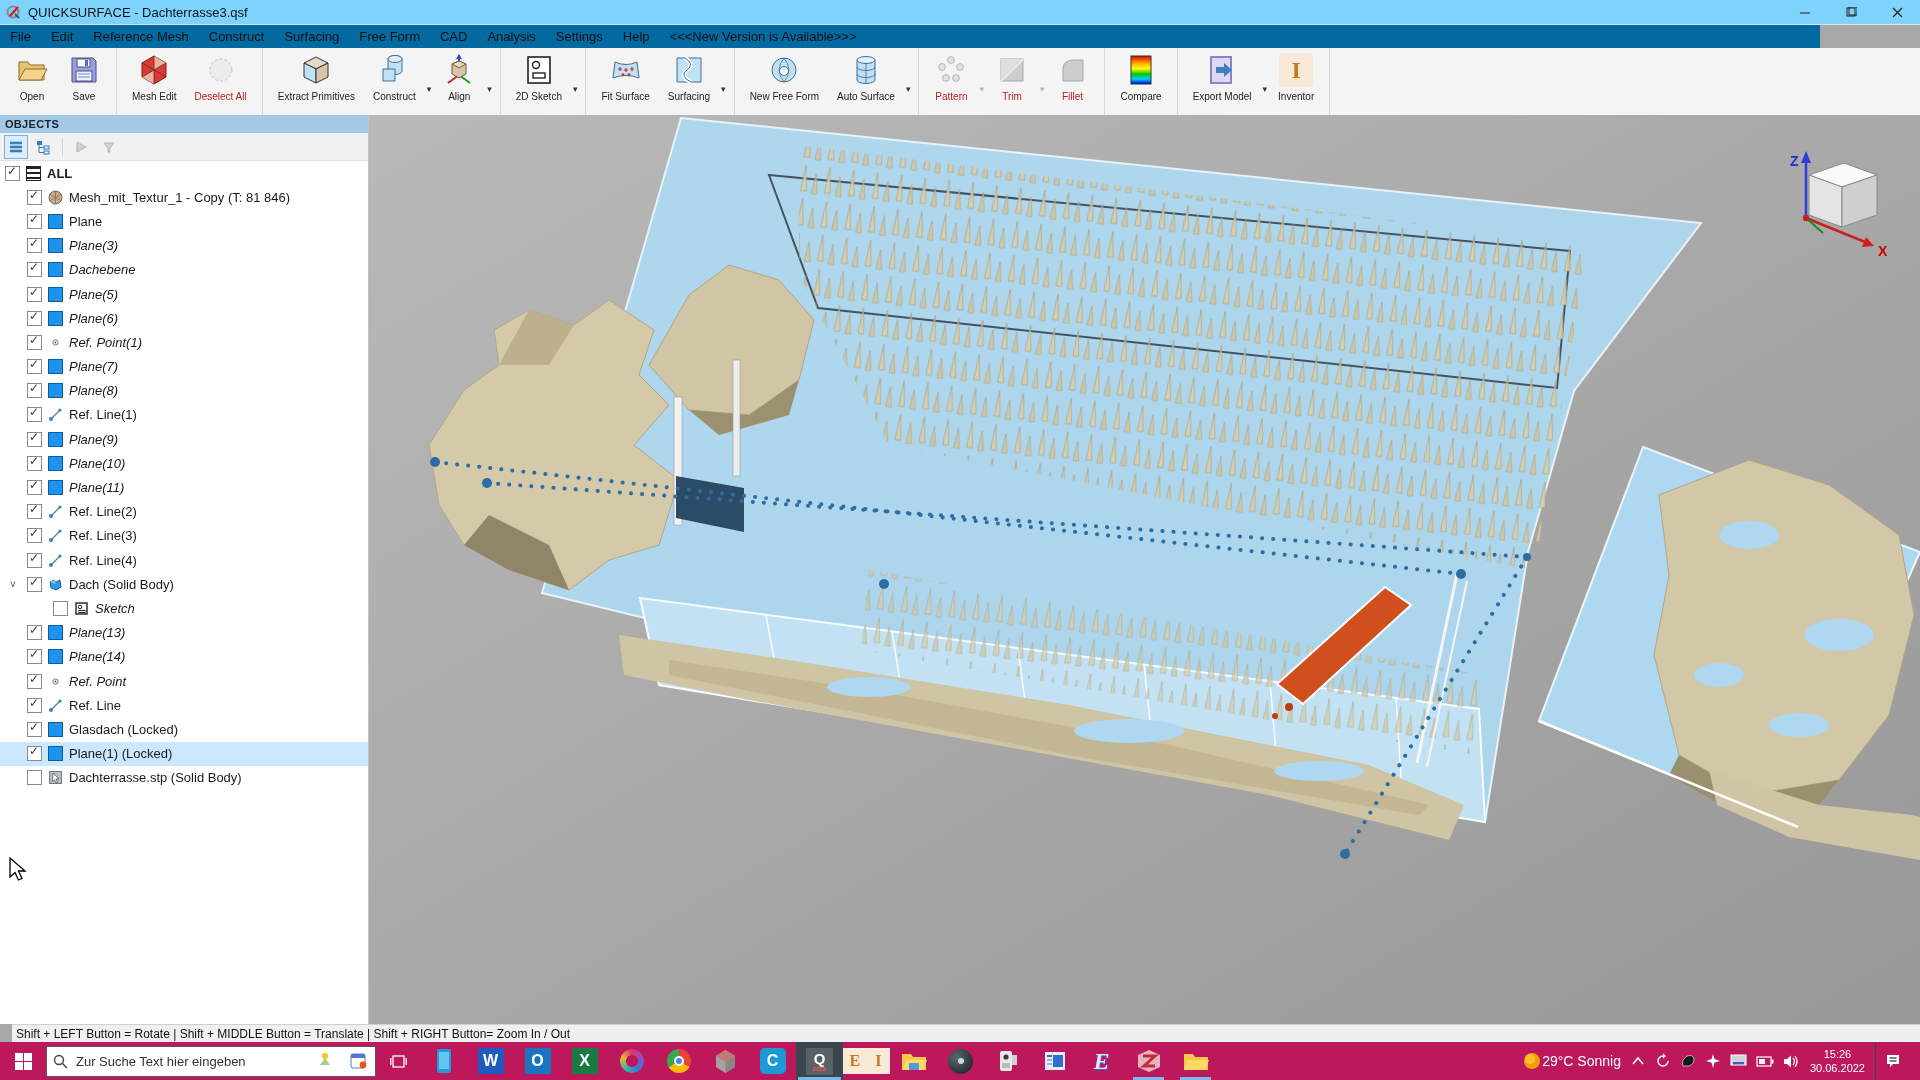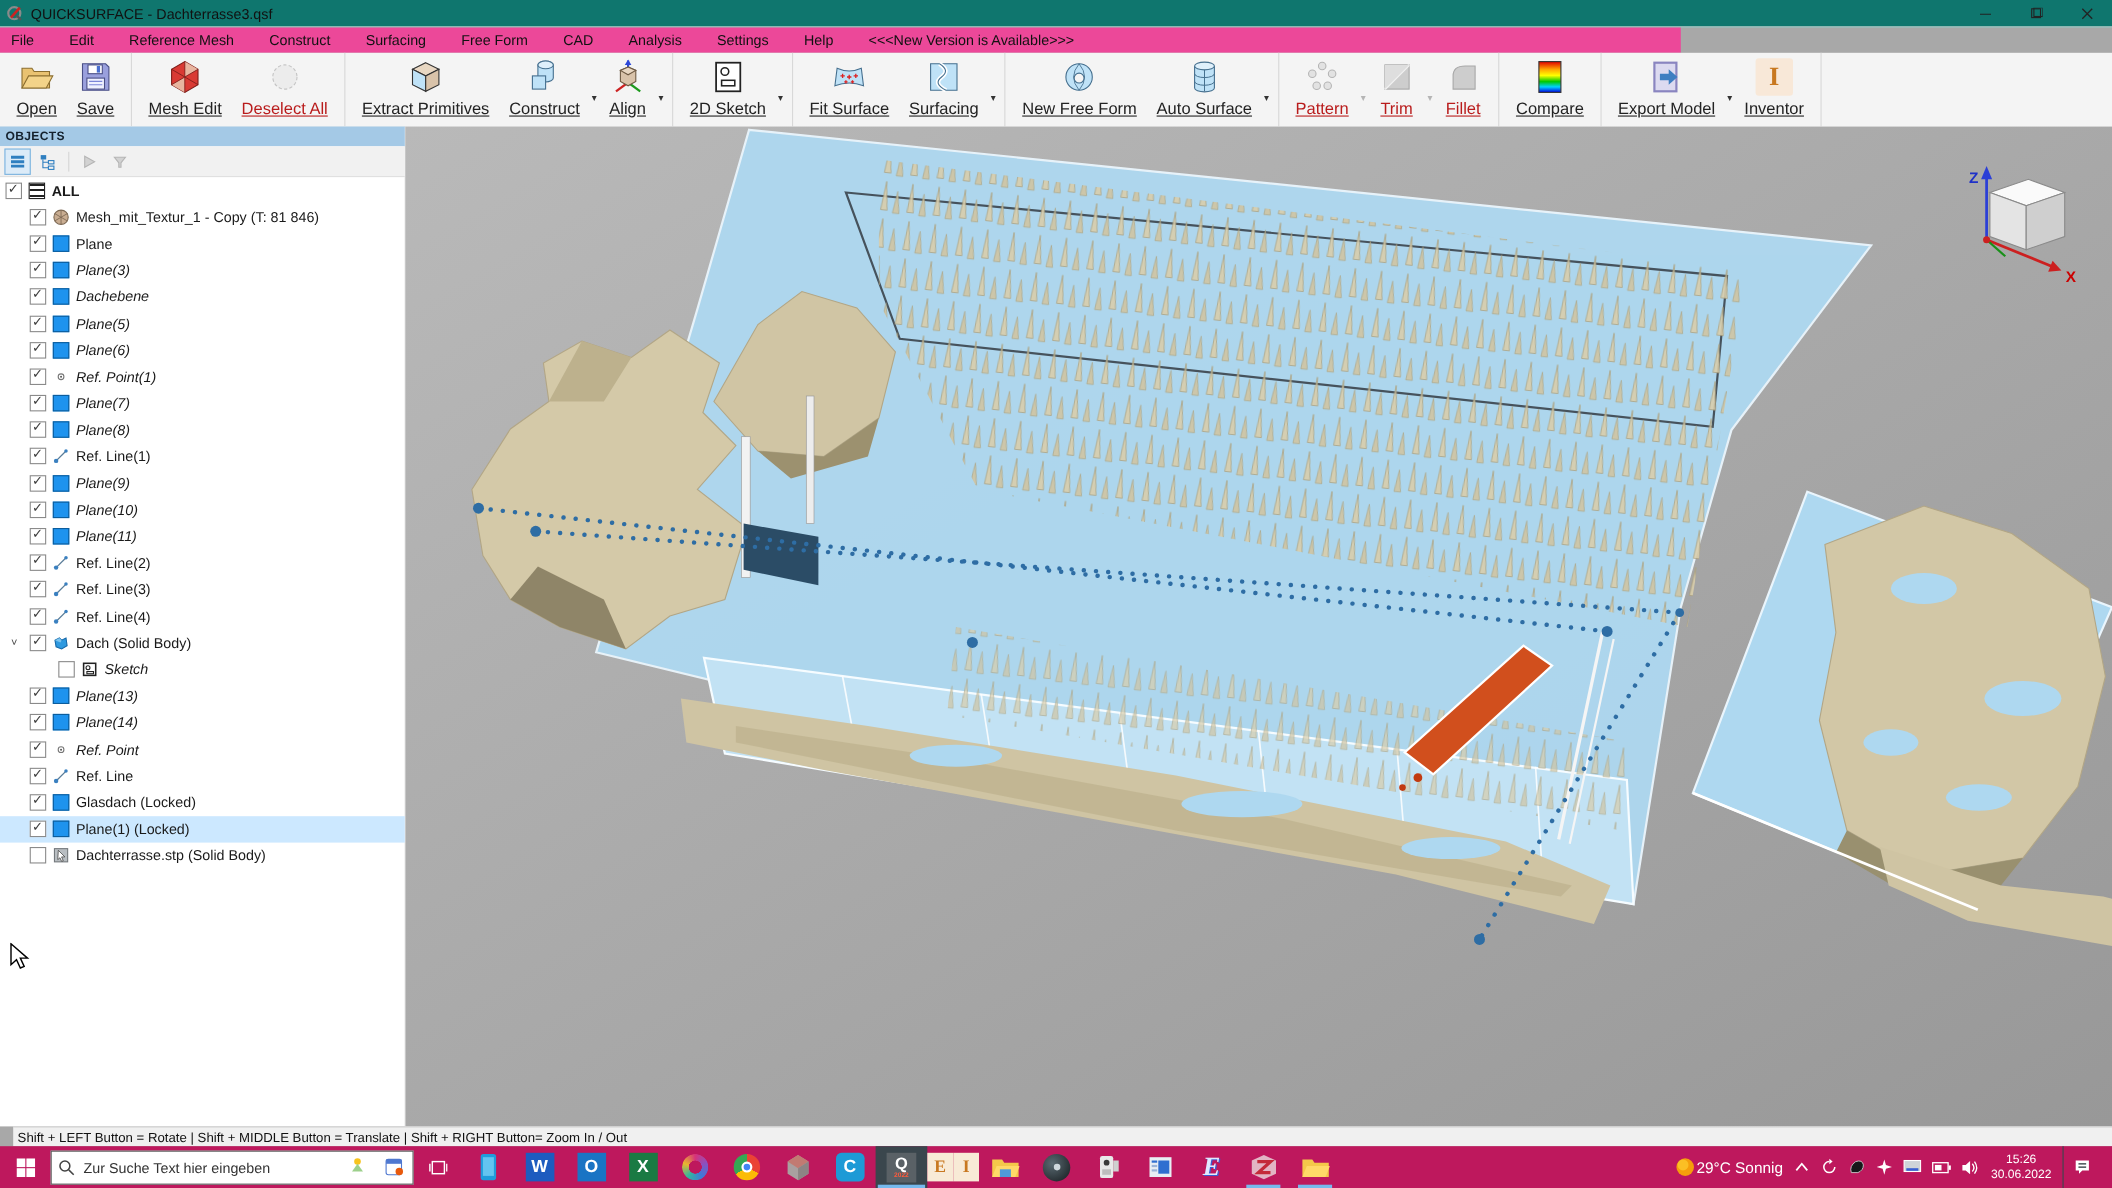--- a/index.html
+++ b/index.html
@@ -1,35 +1,35 @@
 <!DOCTYPE html>
 <html><head>
 <meta charset="utf-8">
 <style>
   html,body{margin:0;padding:0;background:#000;}
   .app{position:relative;width:1920px;height:1080px;overflow:hidden;font-family:"Liberation Sans",sans-serif;background:#a8a8a8;}
 
   
-  .titlebar{position:absolute;left:0;top:0;width:1920px;height:24px;background:#0f766e;display:flex;align-items:center;border-bottom:1px solid #e2e2e2;}
+  .titlebar{position:absolute;left:0;top:0;width:1920px;height:24px;background:#7dd3fc;display:flex;align-items:center;border-bottom:1px solid #e2e2e2;}
   .titlebar .appicon{width:16px;height:16px;margin:0 6px 0 6px;}
   .titlebar .title{font-size:13px;color:#111;}
   .winbtns{position:absolute;right:0;top:0;height:24px;display:flex;}
   .winbtn{width:46px;height:24px;display:flex;align-items:center;justify-content:center;color:#222;}
   .winbtn svg{display:block;}
 
   
-  .menubar{position:absolute;left:0;top:25px;width:1528px;height:23px;background:#ec4899;display:flex;align-items:center;font-size:13px;color:#111;gap:12px;}
+  .menubar{position:absolute;left:0;top:25px;width:1820px;height:23px;background:#0369a1;display:flex;align-items:center;font-size:13px;color:#111;}
   .menuitem{padding:0 10px;height:100%;display:flex;align-items:center;}
 
   
   .toolbar{position:absolute;left:0;top:48px;width:1920px;height:67px;background:#f4f4f4;border-bottom:1px solid #d2d2d2;display:flex;align-items:stretch;}
   .tgroup{display:flex;align-items:stretch;padding:0 6px;border-right:1px solid #d8d8d8;}
   .tbtn{display:flex;flex-direction:column;align-items:center;justify-content:flex-start;padding:5px 9px 2px;position:relative;}
   .tbtn .ticon{width:34px;height:34px;display:flex;align-items:center;justify-content:center;}
-  .tbtn .tlabel{font-size:15px;color:#222;margin-top:4px;white-space:nowrap;text-decoration:underline;}
+  .tbtn .tlabel{font-size:10px;color:#222;margin-top:4px;white-space:nowrap;}
   .tbtn.disabled .tlabel{color:#b91c1c;text-align:center;}
   .tdd{align-self:center;font-size:9px;color:#333;padding:0 2px;margin-top:14px;}
   .tdd.disabled{color:#b5b5b5;}
 
   
   .sidebar{position:absolute;left:0;top:115px;width:369px;height:909px;background:#ffffff;border-right:1px solid #c3c3c3;box-sizing:border-box;}
   .objheader{height:18px;background:#a4c9e6;color:#15222e;font-size:11px;font-weight:bold;display:flex;align-items:center;padding-left:5px;letter-spacing:.3px;}
   .objtools{height:27px;background:#f1f1f1;display:flex;align-items:center;gap:4px;padding-left:4px;border-bottom:1px solid #e0e0e0;}
   .otool{width:22px;height:22px;display:flex;align-items:center;justify-content:center;border:1px solid transparent;}
   .otool.active{background:#dcebf8;border:1px solid #7ab2dd;}

